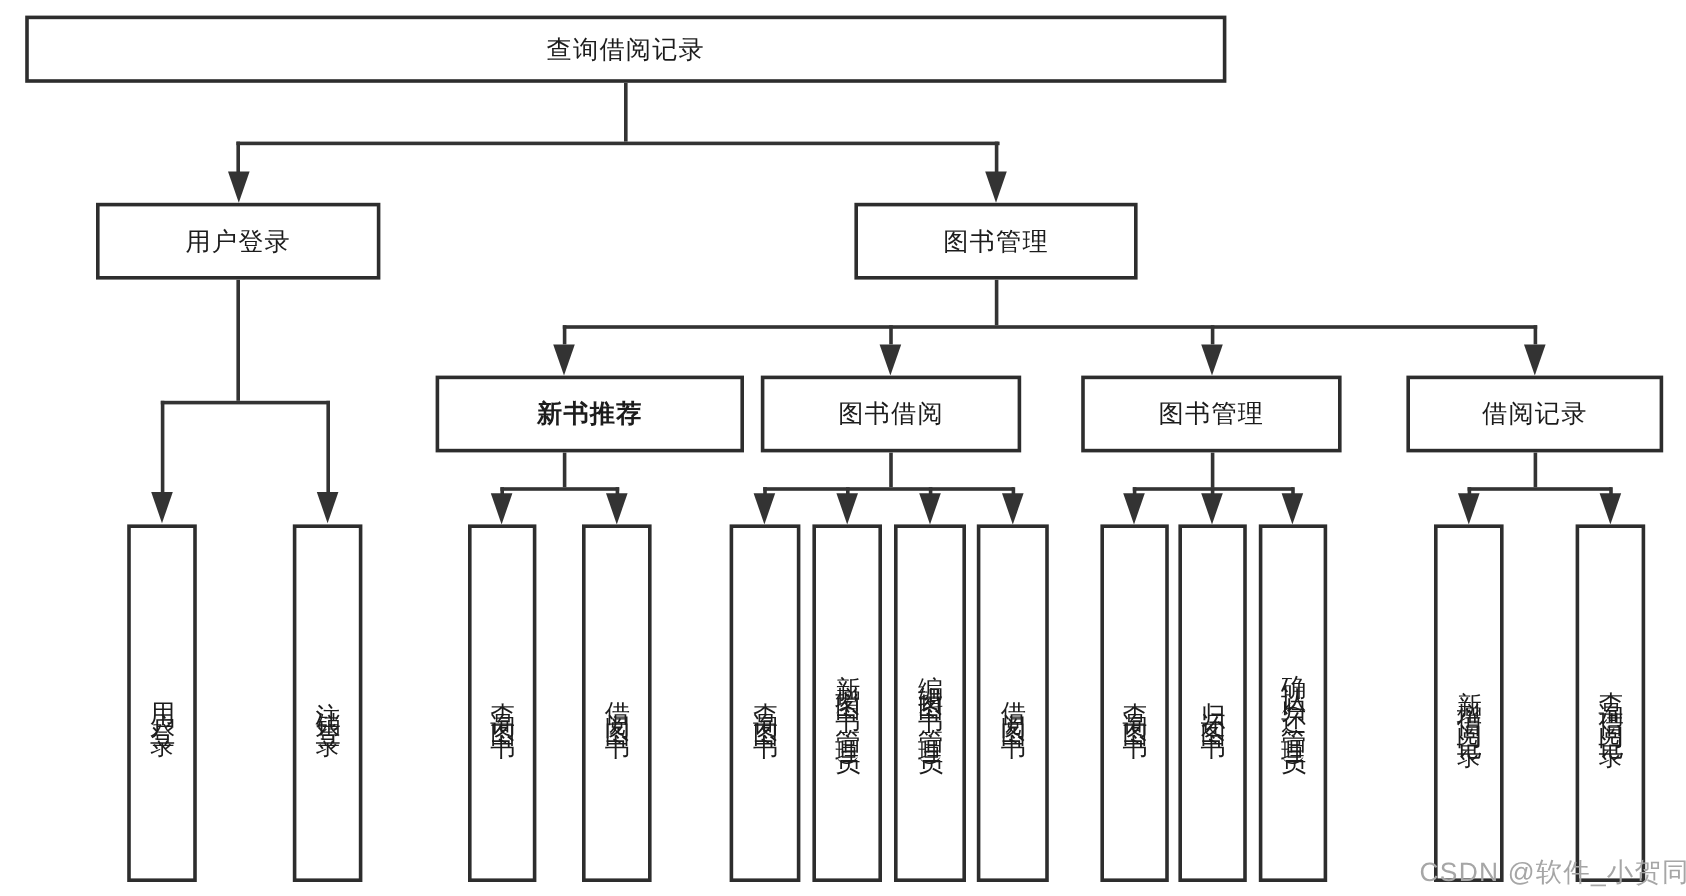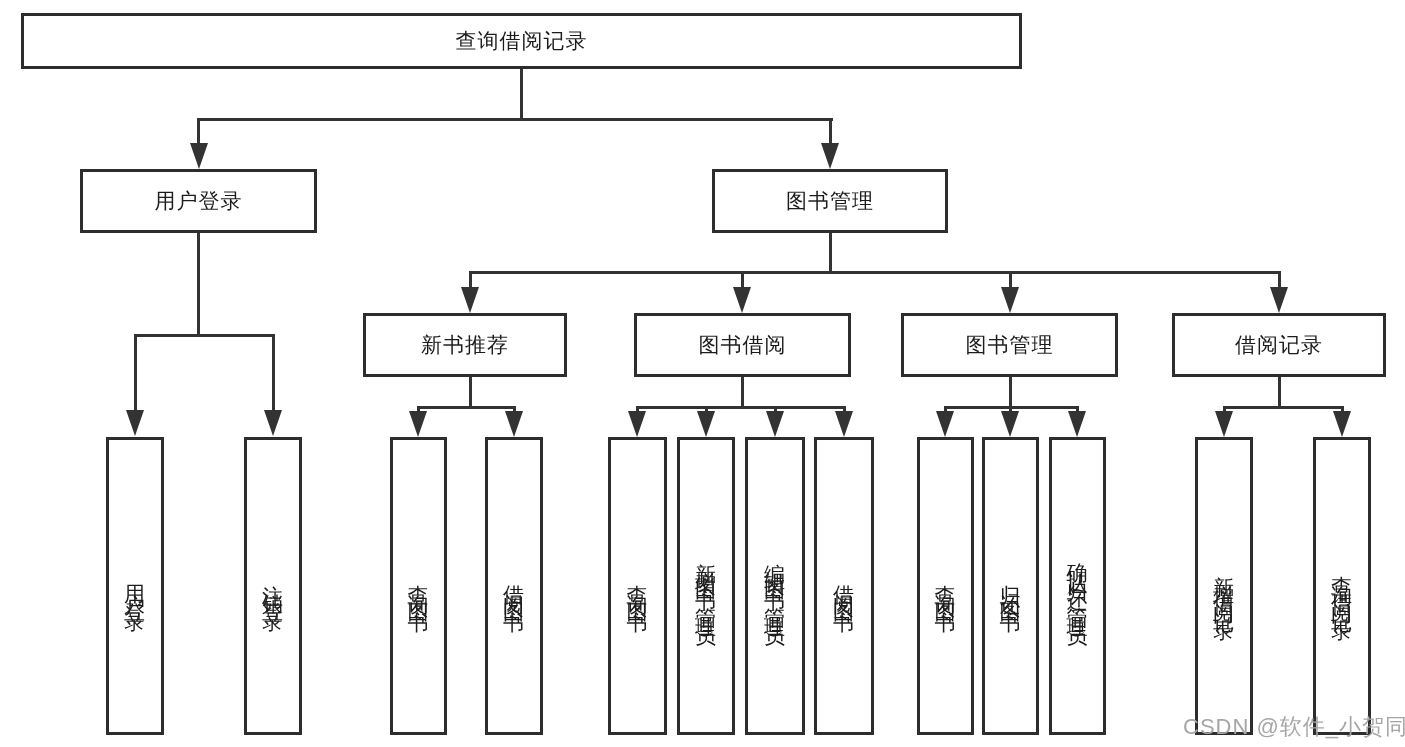--- a/index.html
+++ b/index.html
@@ -65,21 +65,21 @@
   <div class="hl" style="left:469px;top:271px;width:812px;"></div>
   <div class="vl" style="left:469px;top:271px;height:16px;"></div>
   <div class="ar" style="left:461px;top:287px;"></div>
   <div class="vl" style="left:741px;top:271px;height:16px;"></div>
   <div class="ar" style="left:733px;top:287px;"></div>
   <div class="vl" style="left:1009px;top:271px;height:16px;"></div>
   <div class="ar" style="left:1001px;top:287px;"></div>
   <div class="vl" style="left:1278px;top:271px;height:16px;"></div>
   <div class="ar" style="left:1270px;top:287px;"></div>
 
-  <div class="hnode" style="left:363px;top:313px;width:204px;height:64px;">
+  <div class="hnode" style="left:363px;top:313px;width:257px;height:64px;font-weight:bold;">
     <span>新书推荐</span>
   </div>
   <div class="hnode" style="left:634px;top:313px;width:217px;height:64px;">
     <span>图书借阅</span>
   </div>
   <div class="hnode" style="left:901px;top:313px;width:217px;height:64px;">
     <span>图书管理</span>
   </div>
   <div class="hnode" style="left:1172px;top:313px;width:214px;height:64px;">
     <span>借阅记录</span>

